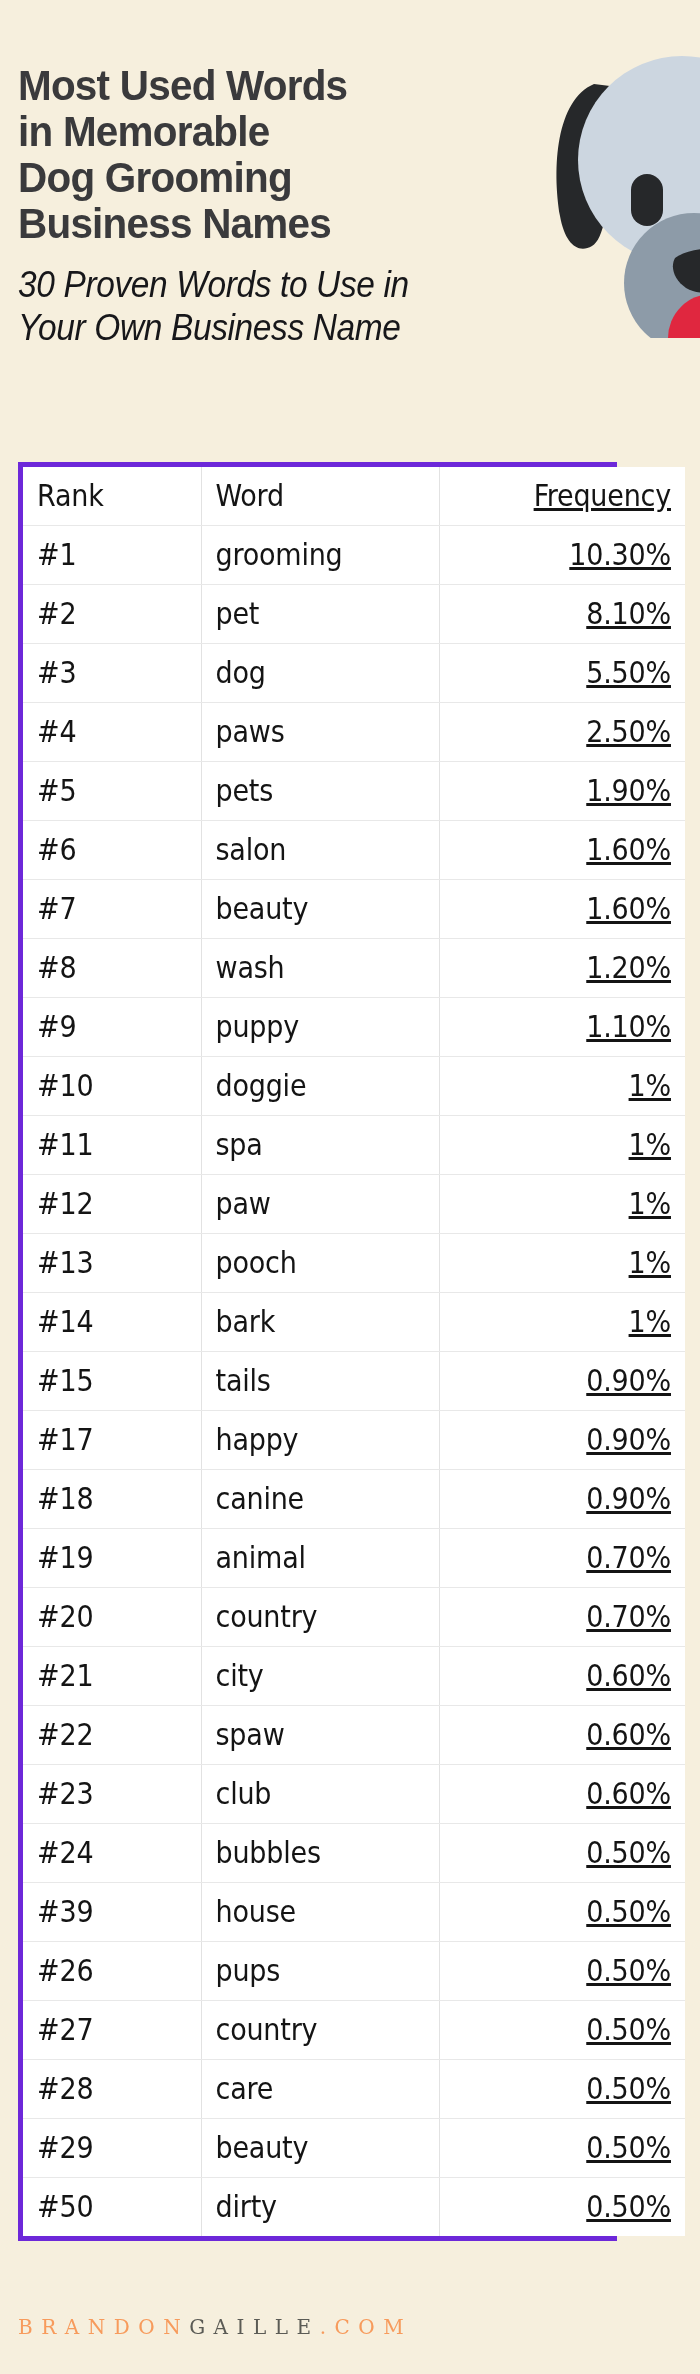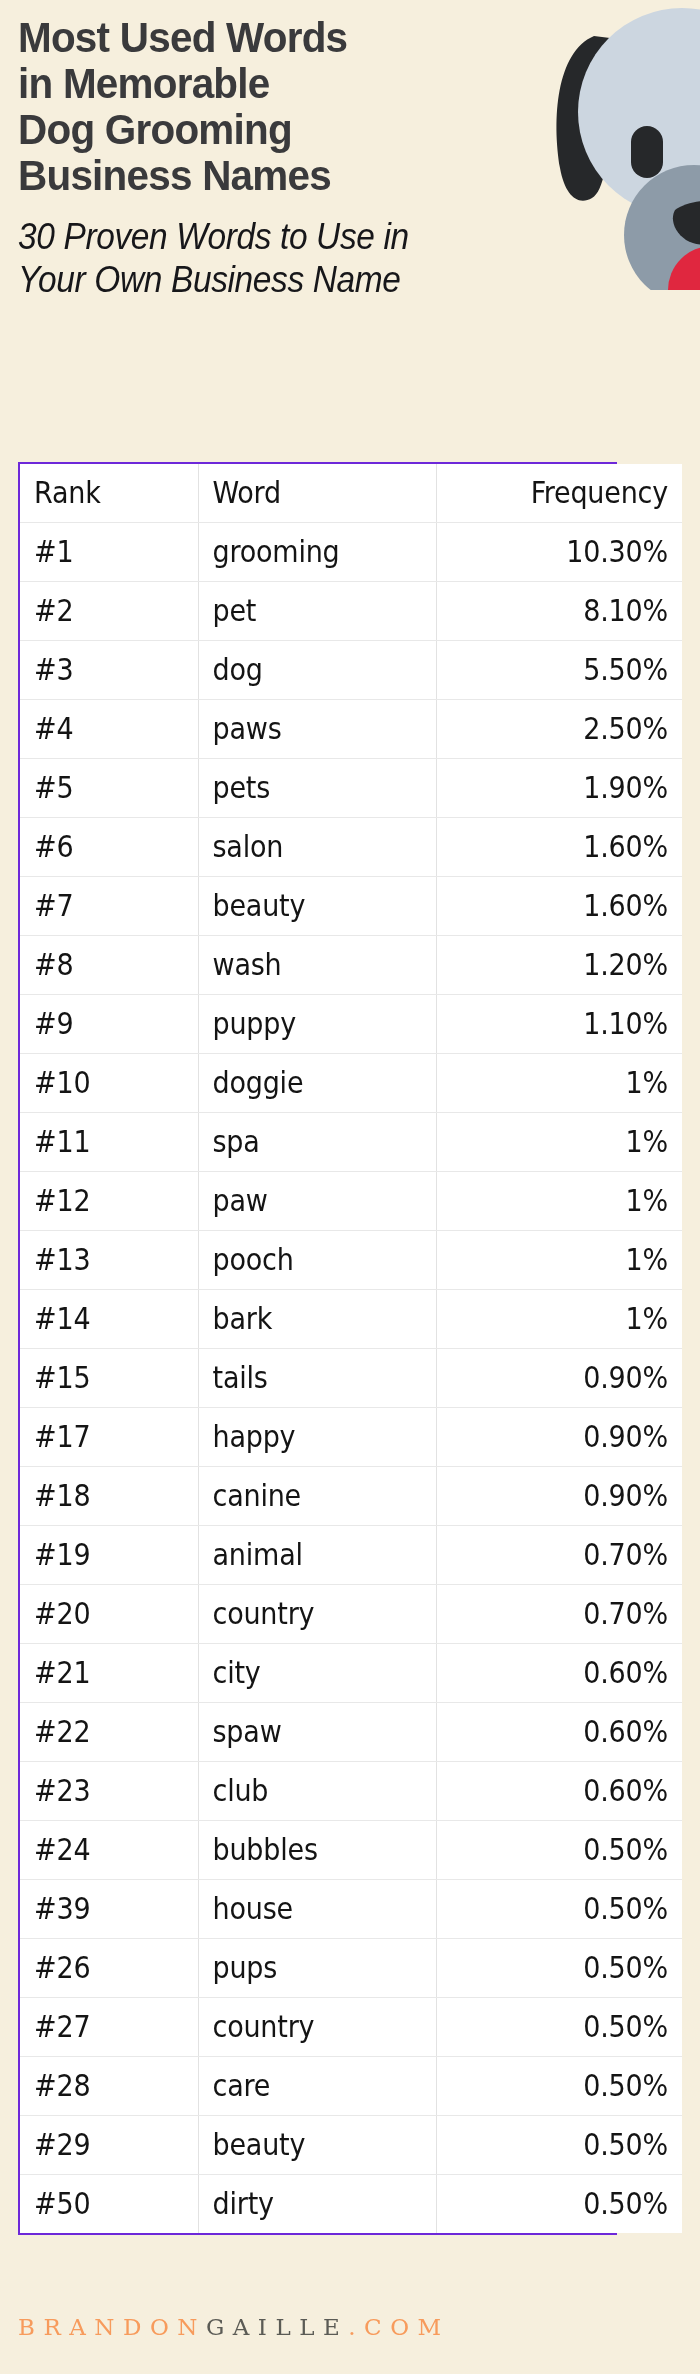--- a/index.html
+++ b/index.html
@@ -14,20 +14,21 @@
     overflow: hidden;
     font-family: "Liberation Sans", sans-serif;
   }
 
   
   .header {
     position: relative;
     padding: 14px 0 0 18px;
     height: 448px;
     box-sizing: border-box;
+    margin-top: 48px;
   }
   .title {
     position: relative;
     z-index: 2;
     margin: 0;
     font-family: "Liberation Sans Narrow", "Liberation Sans", sans-serif;
     font-weight: bold;
     font-size: 43px;
     line-height: 46px;
     letter-spacing: -0.8px;
@@ -65,21 +66,21 @@
     pointer-events: none;
   }
 
   
   .table-wrap {
     position: absolute;
     left: 18px;
     top: 462px;
     width: 599px;
     background: #ffffff;
-    border: 2px solid #6d28d9;
+    border: 5px solid #6d28d9;
     box-sizing: border-box;
   }
   table.freq {
     width: 100%;
     border-collapse: collapse;
     table-layout: fixed;
     background: #ffffff;
   }
   table.freq col.c-rank { width: 178px; }
   table.freq col.c-word { width: 238px; }
@@ -96,32 +97,32 @@
     border-right: 1px solid #e2e2e2;
     border-bottom: 1px solid #e8e8e8;
     text-align: left;
     vertical-align: middle;
     box-sizing: border-box;
     letter-spacing: -0.2px;
     overflow: hidden;
     white-space: nowrap;
   }
   table.freq th { height: 58px; }
-  table.freq th.freq-h, table.freq td.freq-c { text-align: right; }
+  table.freq th.freq-h, table.freq td.freq-c { text-align: right; text-decoration: underline; }
   table.freq th:last-child, table.freq td:last-child { border-right: none; }
   table.freq tr:last-child td { border-bottom: none; }
 
   
   .brand {
     position: absolute;
     left: 18px;
     top: 2312px;
     width: 664px;
     font-family: "DejaVu Serif", "Liberation Serif", serif;
-    font-size: 23px;
+    font-size: 20px;
     line-height: 30px;
     letter-spacing: 8.5px;
     white-space: nowrap;
   }
   .brand .b-orange { color: #f79b5c; }
   .brand .b-dark   { color: #5b5b55; }
 </style>
 </head>
 <body>
 

